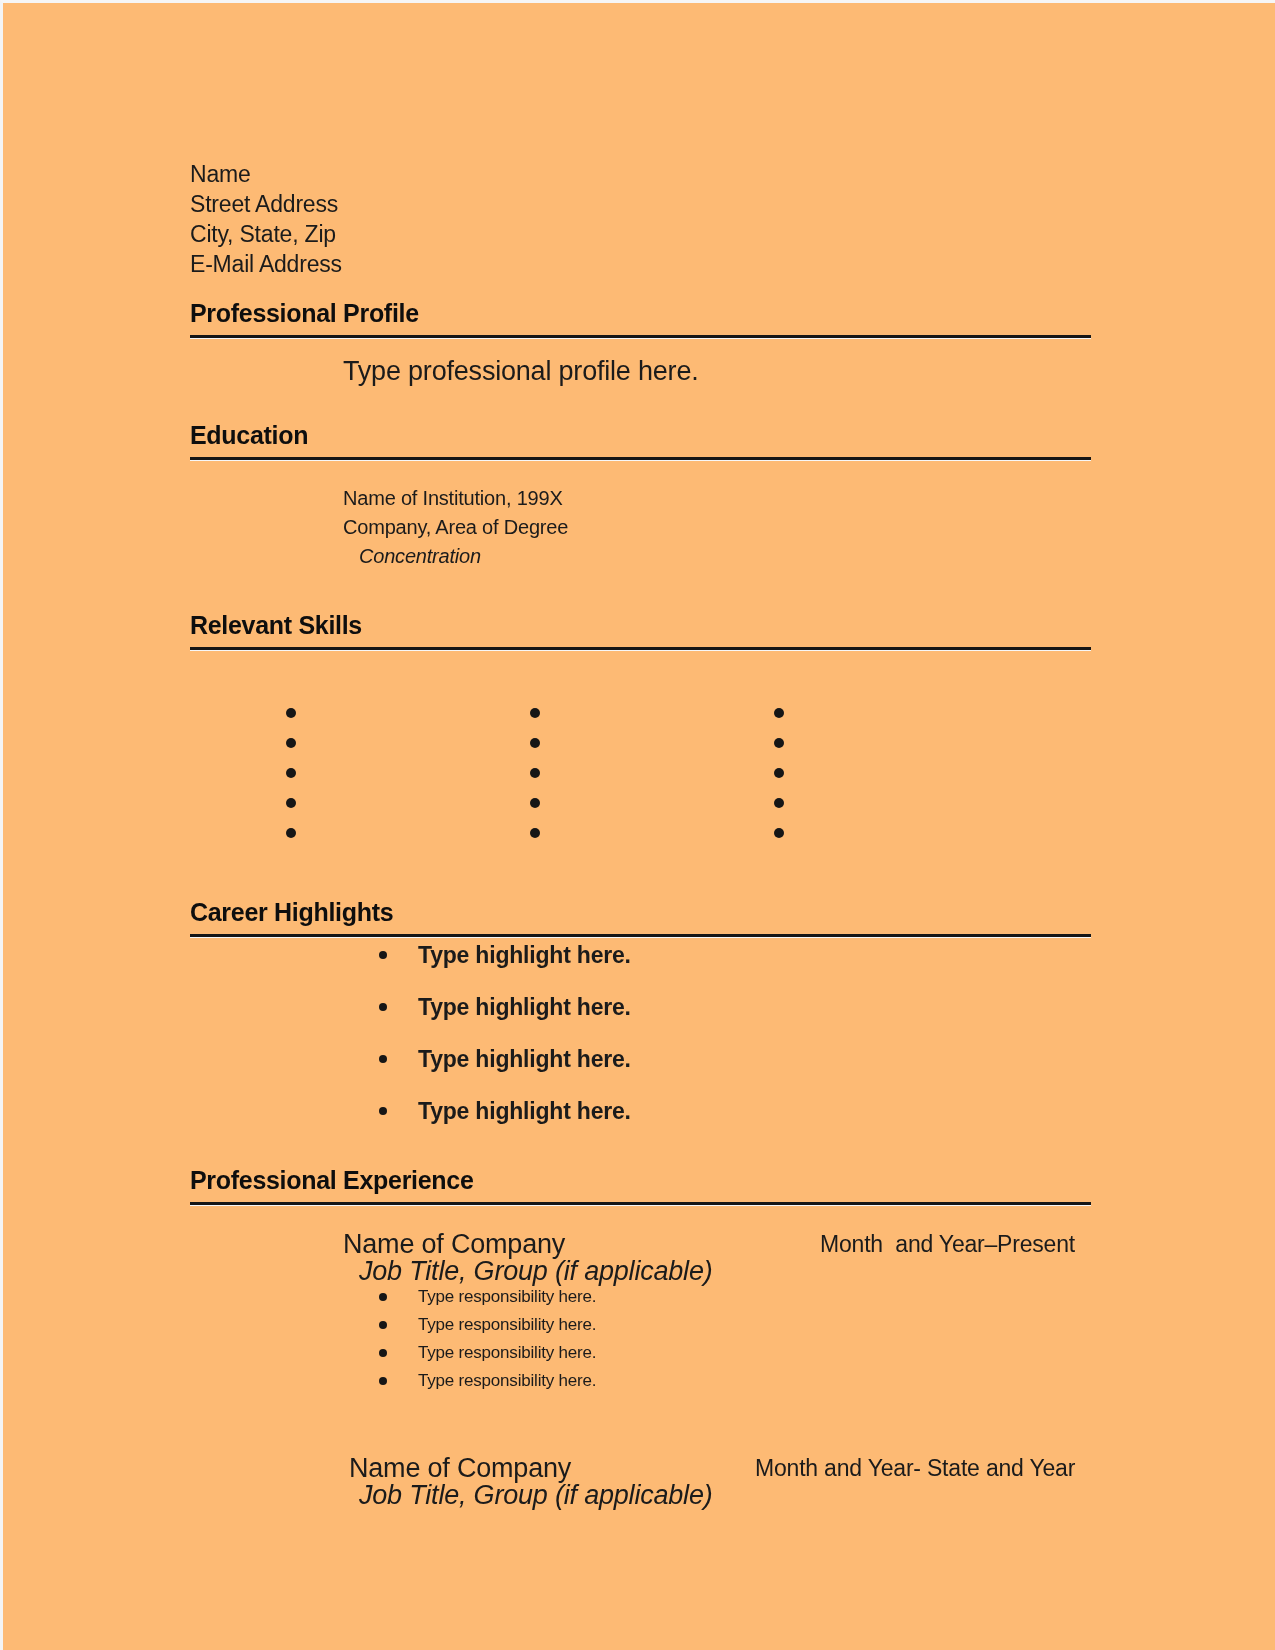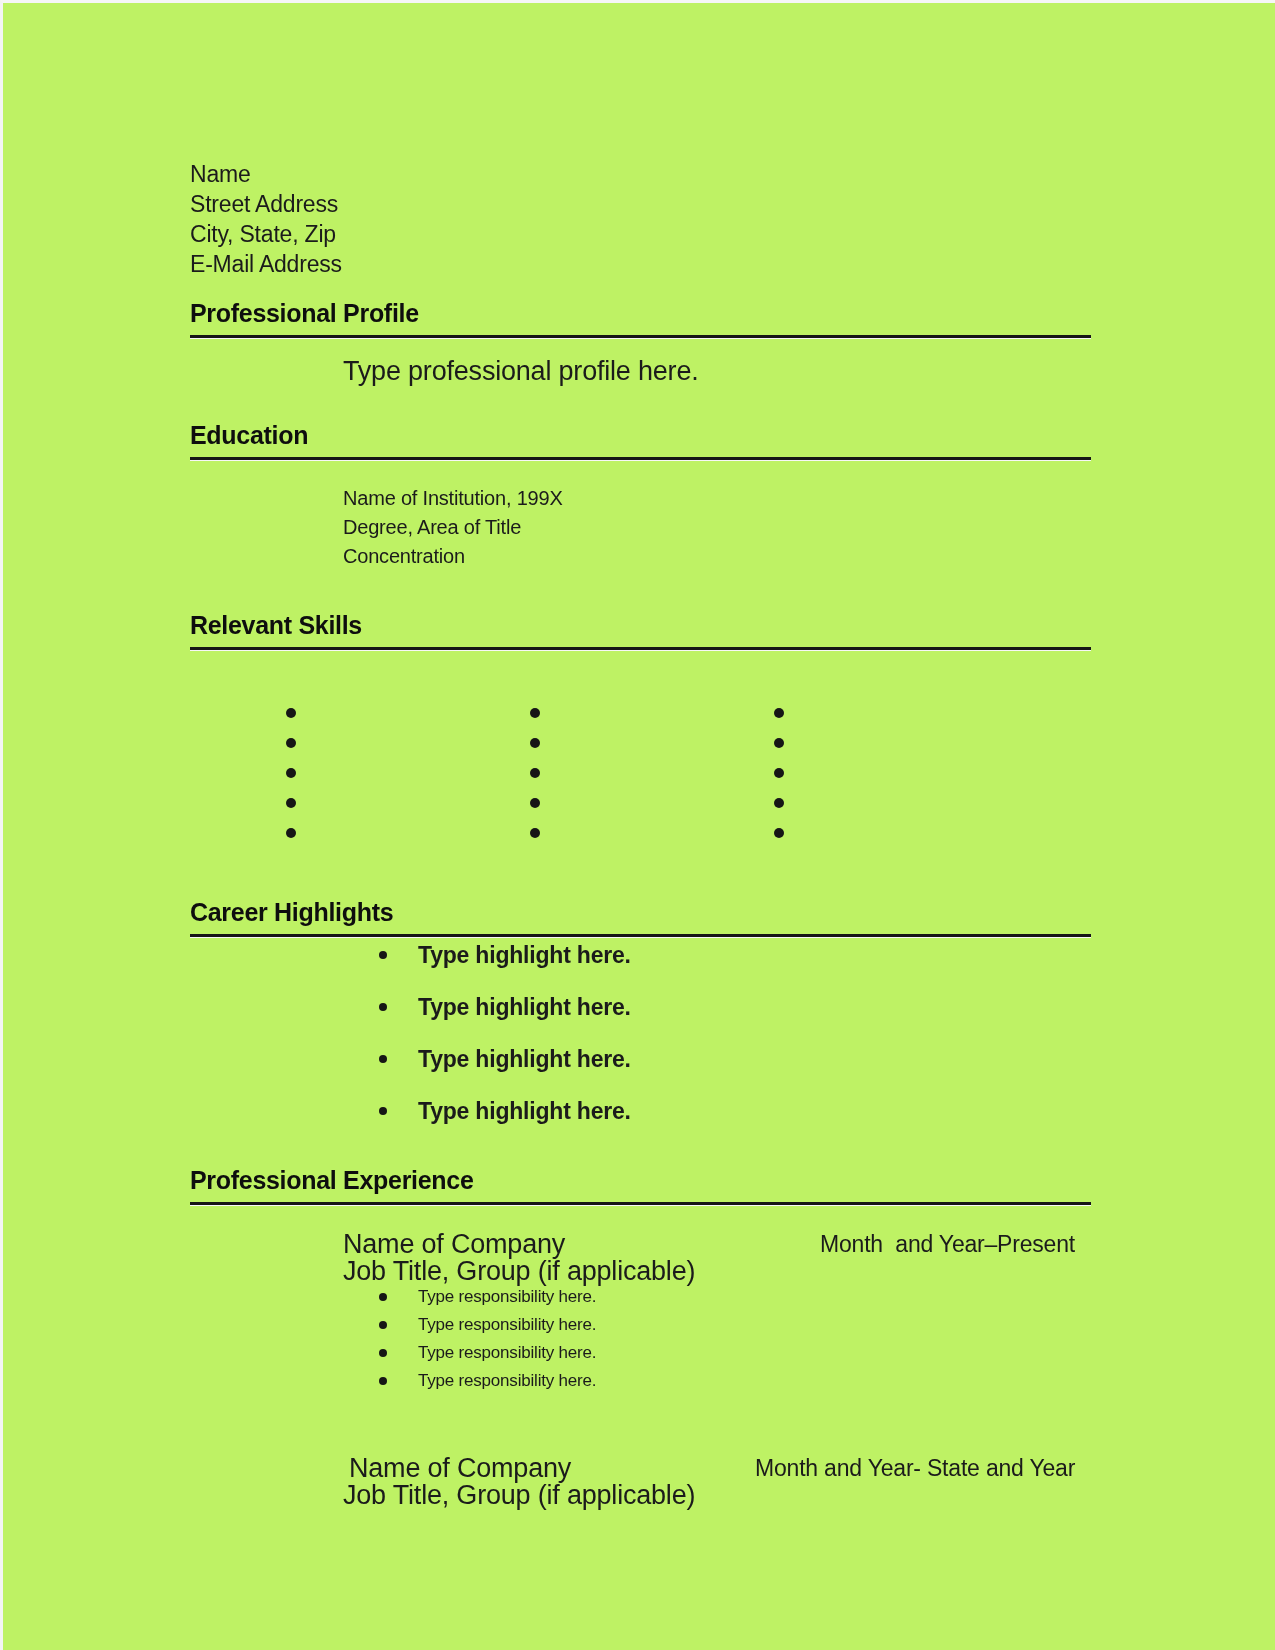--- a/index.html
+++ b/index.html
@@ -1,32 +1,32 @@
 <!DOCTYPE html>
 <html><head>
 <meta charset="utf-8">
 <style>
   html,body{margin:0;padding:0;background:#e4e4e4;}
   .page{
     position:relative;width:1275px;height:1650px;
-    background:#bef264;box-sizing:border-box;
+    background:#fdba74;box-sizing:border-box;
     border-top:3px solid #f6f6f6;border-left:3px solid #f4f4f4;
     font-family:"Liberation Sans",sans-serif;color:#1b1b1b;
     overflow:hidden;
   }
   .abs{position:absolute;}
   .body-text{font-size:27px;letter-spacing:-0.2px;line-height:26px;}
   .address{font-size:23px;letter-spacing:-0.2px;line-height:30px;}
   .heading{
     font-size:25px;font-weight:bold;letter-spacing:-0.3px;line-height:23px;
     color:#0e0e0e;width:901px;padding-bottom:10px;
     border-bottom:3px solid #161616;box-shadow:0 1px 0 #f7f7f7;
   }
   .edu-line{font-size:20px;letter-spacing:-0.2px;line-height:29px;}
-  .italic{}
+  .italic{font-style:italic;margin-left:16px;}
   .skill-dots{display:grid;grid-template-columns:repeat(3,244px);grid-auto-rows:30px;}
   .skill-dot{width:10px;height:10px;border-radius:50%;background:#161616;}
   .hl-item{position:relative;height:24px;margin-bottom:28px;padding-left:47px;
     font-size:23px;letter-spacing:-0.2px;line-height:24px;}
   .resp-item{position:relative;height:24px;margin-bottom:4px;padding-left:47px;
     font-size:17px;letter-spacing:-0.2px;line-height:24px;}
   .hl-item .dot,.resp-item .dot{
     position:absolute;left:8px;top:8px;width:8px;height:8px;border-radius:50%;background:#161616;}
   .company{font-size:27px;letter-spacing:-0.2px;line-height:26px;}
   .dates{font-size:23px;letter-spacing:-0.2px;line-height:26px;white-space:pre;}
@@ -42,21 +42,21 @@
     <div>City, State, Zip</div>
     <div>E-Mail Address</div>
   </div>
 
   <div class="abs heading" style="left:187px;top:299px;">Professional Profile</div>
   <div class="abs body-text" style="left:340px;top:355px;">Type professional profile here.</div>
 
   <div class="abs heading" style="left:187px;top:421px;">Education</div>
   <div class="abs" style="left:340px;top:481px;">
     <div class="edu-line">Name of Institution, 199X</div>
-    <div class="edu-line">Degree, Area of Title</div>
+    <div class="edu-line">Company, Area of Degree</div>
     <div class="edu-line italic">Concentration</div>
   </div>
 
   <div class="abs heading" style="left:187px;top:611px;">Relevant Skills</div>
   <div class="abs skill-dots" style="left:283px;top:705px;">
       <span class="skill-dot"></span>
       <span class="skill-dot"></span>
       <span class="skill-dot"></span>
       <span class="skill-dot"></span>
       <span class="skill-dot"></span>

